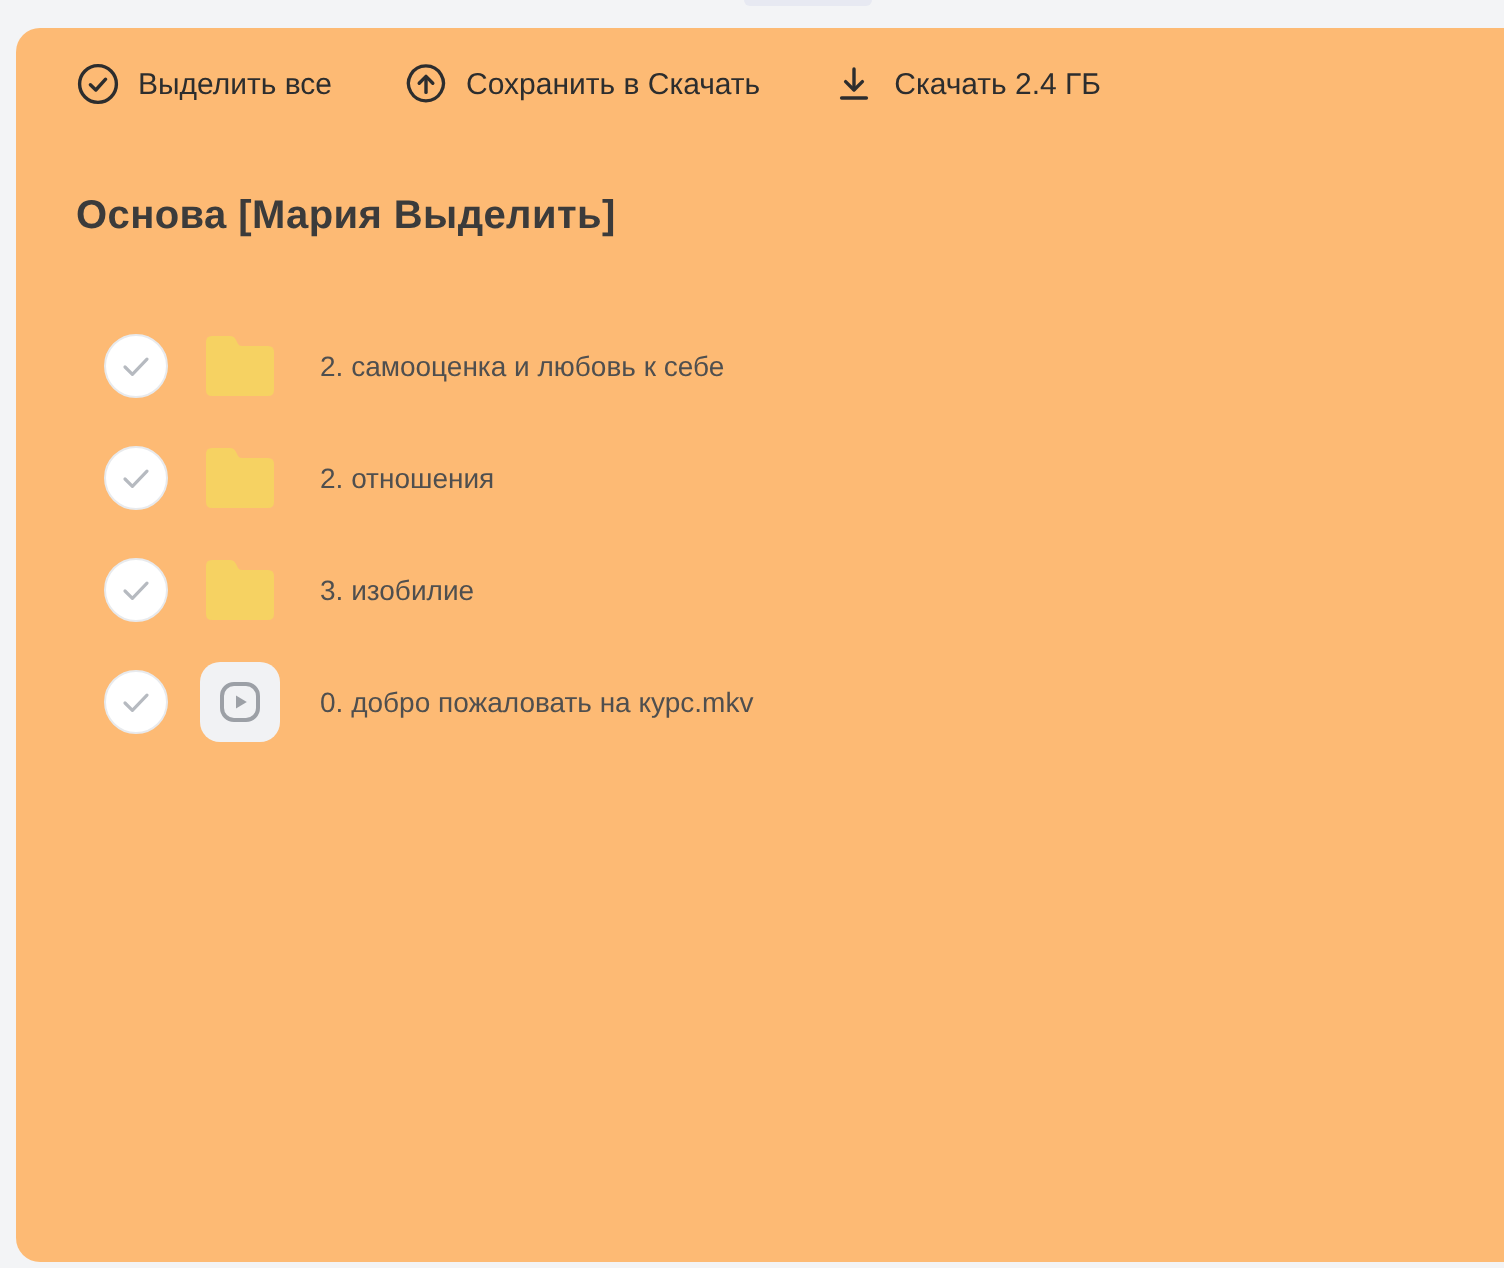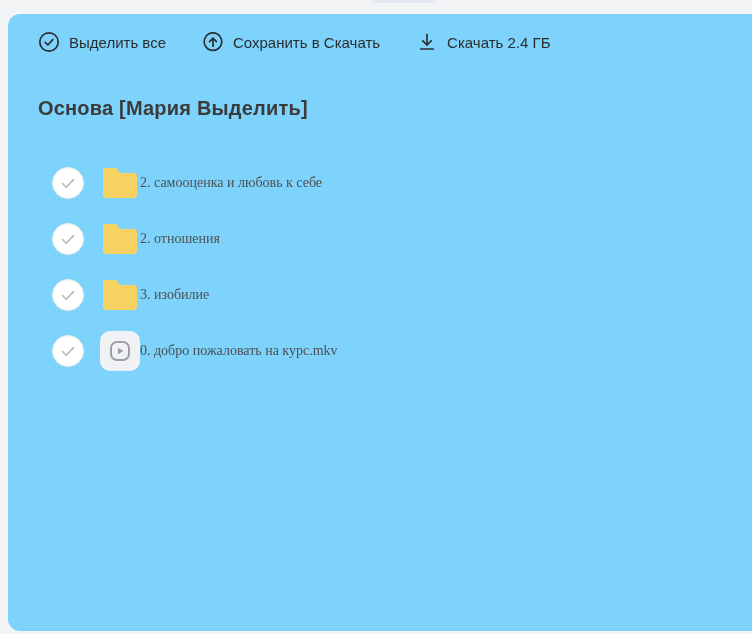--- a/index.html
+++ b/index.html
@@ -8,21 +8,21 @@
     background:#f3f4f6;
     font-family:"Liberation Sans","DejaVu Sans",sans-serif;
     -webkit-font-smoothing:antialiased;
   }
   .toast-remnant{
     position:absolute;top:0;left:372px;width:64px;height:3px;
     background:#e7e9f2;border-radius:0 0 4px 4px;
   }
   .card{
     position:absolute;top:14px;left:8px;right:0;bottom:3px;
-    background:#7dd3fc;border-radius:12px 0 0 12px;
+    background:#fdba74;border-radius:12px 0 0 12px;
   }
   
   .toolbar{
     display:flex;align-items:center;
     padding:14px 0 0 30px;height:28px;gap:36px;
   }
   .tb-btn{
     display:flex;align-items:center;gap:9px;cursor:pointer;
     background:none;border:none;padding:0;
     font-family:inherit;font-size:15px;color:#2c2d2e;line-height:1;
@@ -51,21 +51,21 @@
     width:40px;margin-left:16px;display:flex;align-items:center;justify-content:center;
     flex:0 0 auto;
   }
   .folder-svg{width:40px;height:34px;display:block;}
   .video-tile{
     width:40px;height:40px;border-radius:10px;background:#f1f2f4;
     display:flex;align-items:center;justify-content:center;
   }
   .video-tile svg{width:24px;height:24px;display:block;}
   .row-label{
-    font-size:14px;color:#4f4f4f;line-height:1.2;font-family:Liberation Serif, serif;
+    margin-left:20px;font-size:14px;color:#4f4f4f;line-height:1.2;
   }
 </style>
 </head>
 <body>
 
 <div class="toast-remnant"></div>
 
 <div class="card">
 
   <div class="toolbar">

